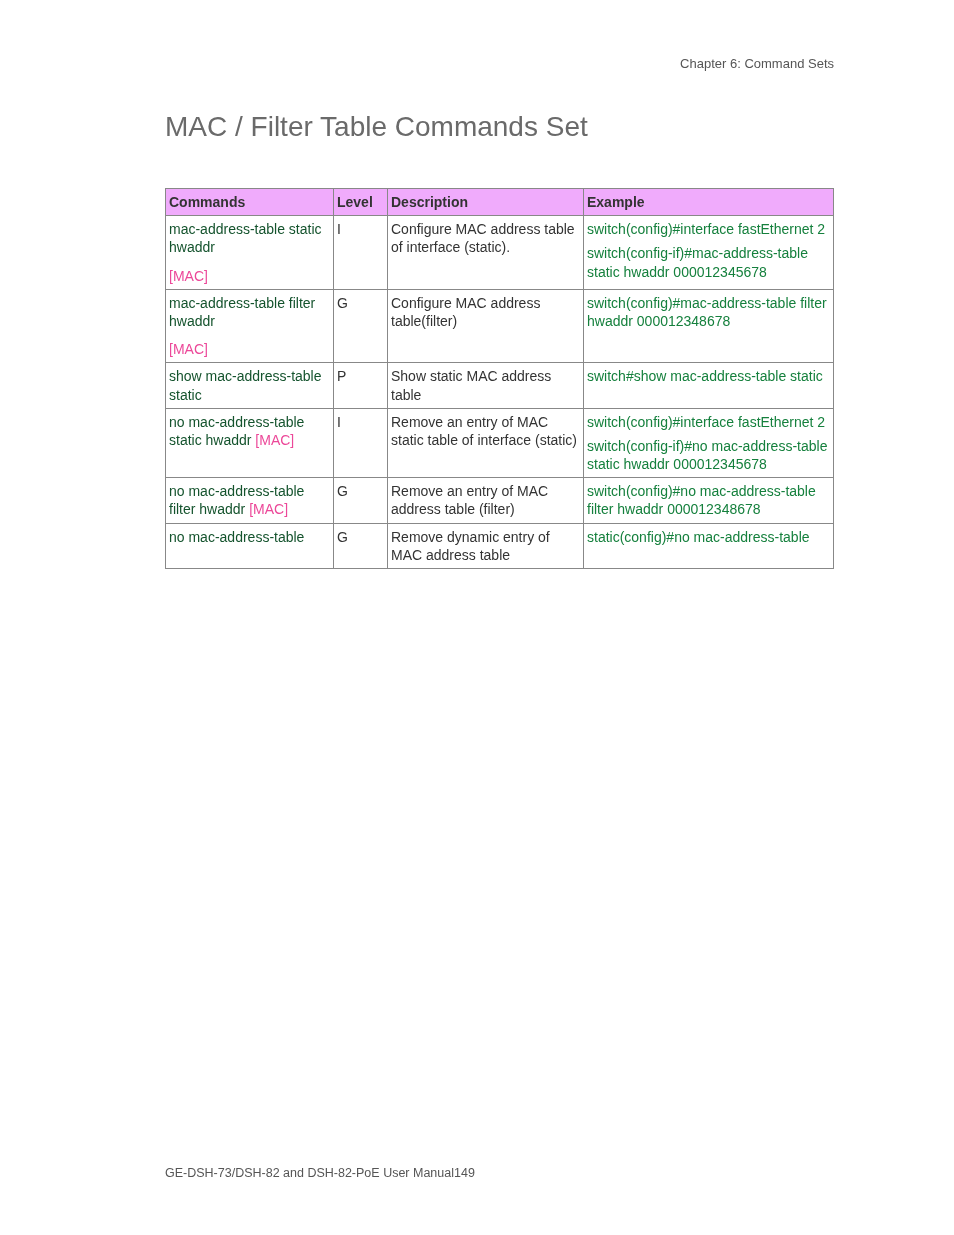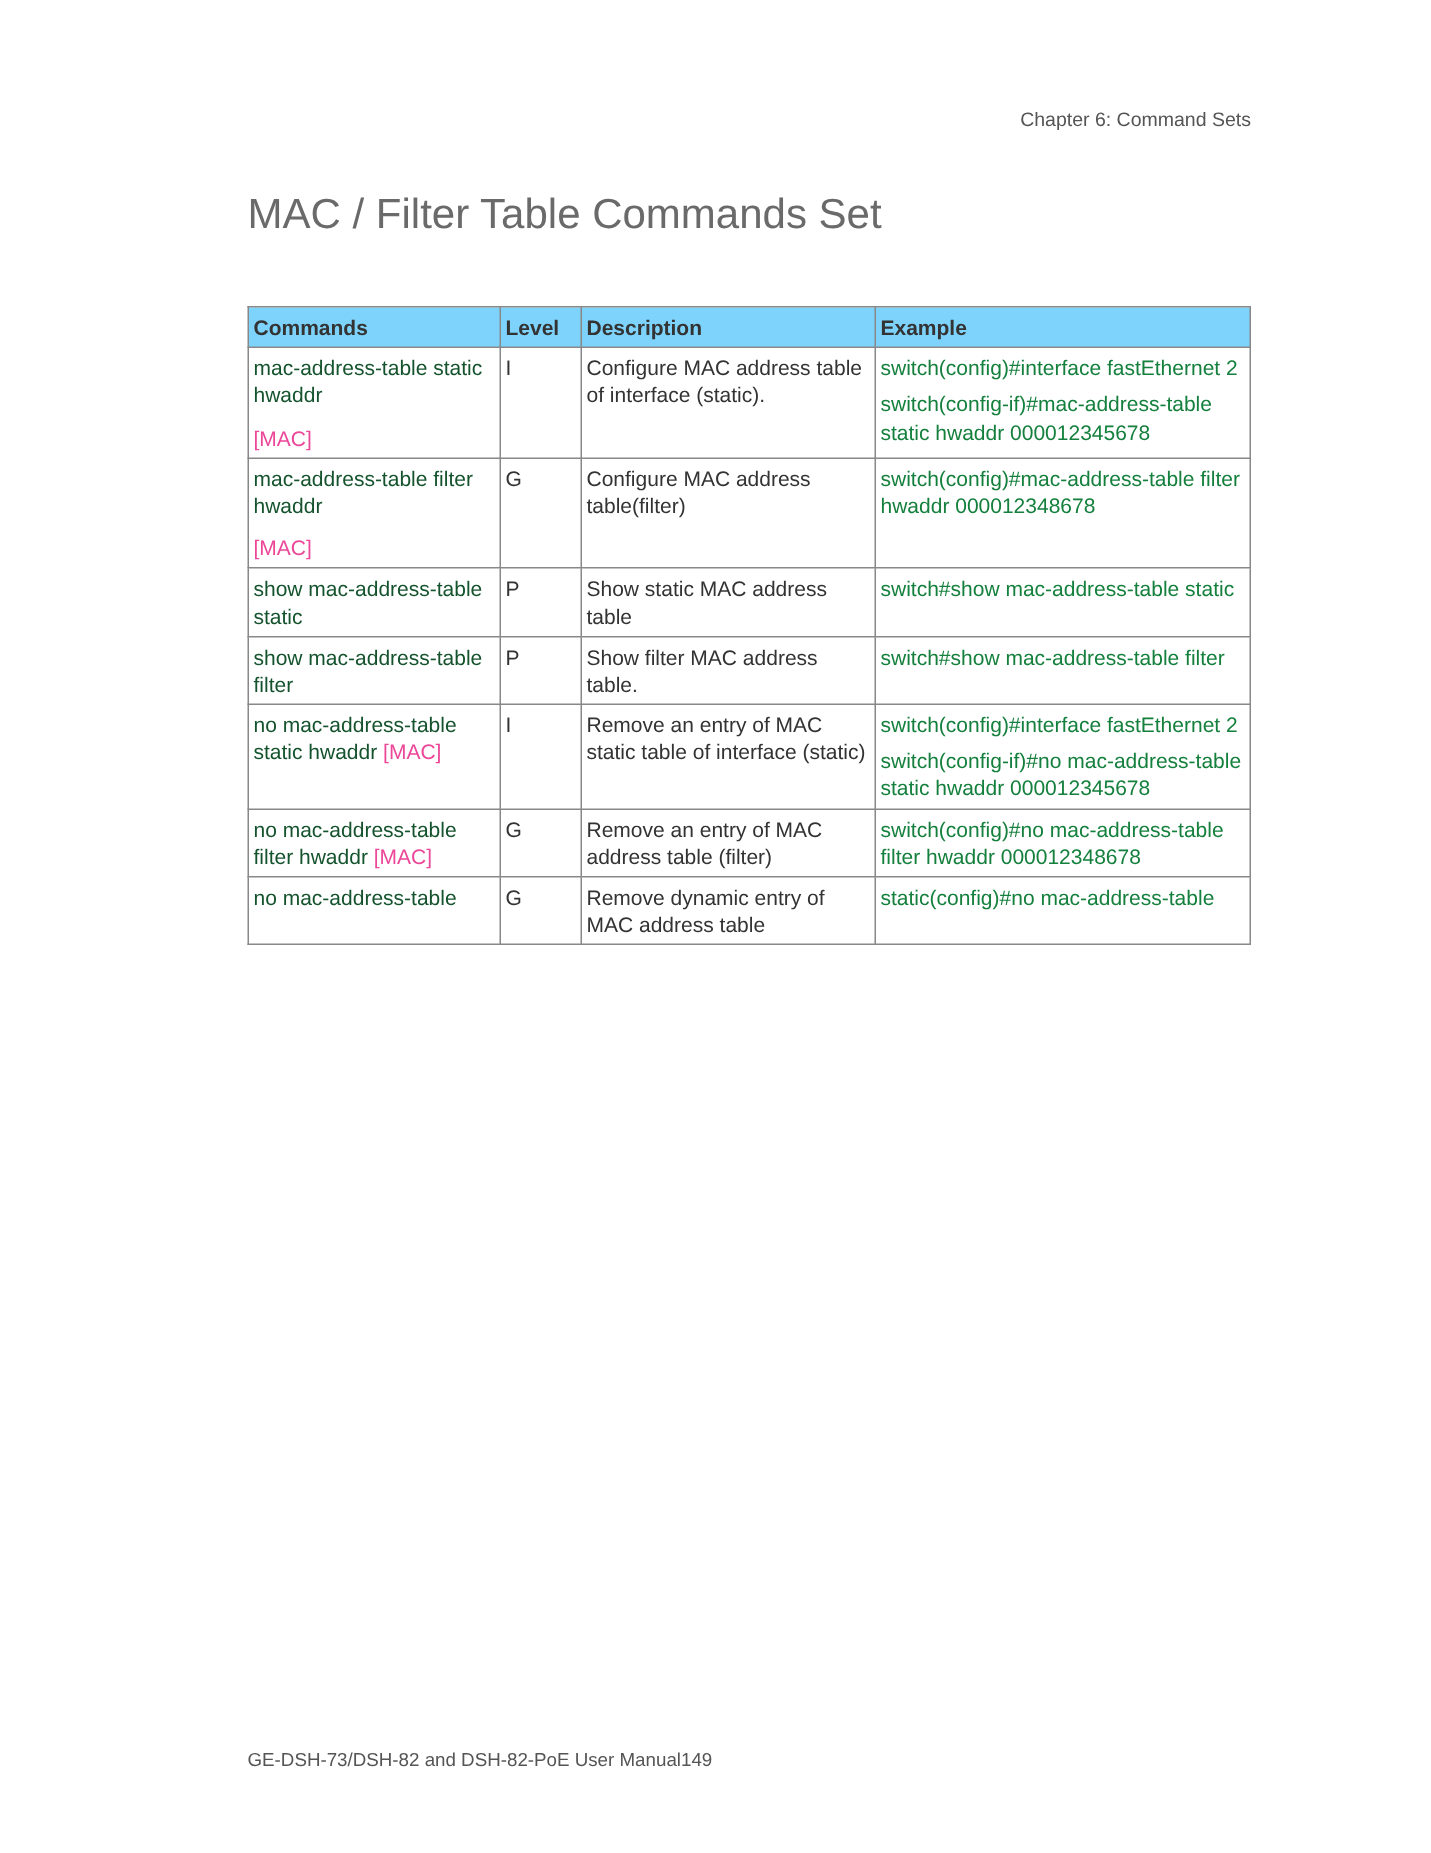--- a/index.html
+++ b/index.html
@@ -9,21 +9,21 @@
     }
     body {
       font-family: "Segoe UI", Arial, sans-serif;
       background: #ffffff;
       width: 954px;
       height: 1235px;
       position: relative;
       color: #333;
     }
     .page {
-      padding: 72px 120px 0 165px;
+      padding: 56px 120px 0 165px;
     }
     .chapter-label {
       text-align: right;
       font-size: 13px;
       color: #555;
       margin-bottom: 40px;
     }
     .page-title {
       font-size: 28px;
       font-weight: normal;
@@ -41,21 +41,21 @@
     col.ex  { width: auto; }
     th, td {
       border: 1px solid #888;
       padding: 4px 3px;
       font-size: 14px;
       vertical-align: top;
       text-align: left;
       line-height: 1.3;
     }
     th {
-      background: #7dd3fc;
+      background: #f0abfc;
       font-weight: bold;
       color: #333;
     }
     .cmd-link {
       color: #14532d;
     }
     .cmd-param {
       color: #ec4899;
     }
     .example-text {
@@ -120,28 +120,20 @@
         </tr>
         <tr>
           <td><span class="cmd-link">show mac-address-table static</span></td>
           <td>P</td>
           <td>Show static MAC address table</td>
           <td class="example-text">
             <div class="example-block">switch#show mac-address-table static</div>
           </td>
         </tr>
         <tr>
-          <td><span class="cmd-link">show mac-address-table filter</span></td>
-          <td>P</td>
-          <td>Show filter MAC address table.</td>
-          <td class="example-text">
-            <div class="example-block">switch#show mac-address-table filter</div>
-          </td>
-        </tr>
-        <tr>
           <td><span class="cmd-link">no mac-address-table static hwaddr</span><span class="cmd-param"> [MAC]</span></td>
           <td>I</td>
           <td>Remove an entry of MAC static table of interface (static)</td>
           <td class="example-text">
             <div class="example-block">switch(config)#interface fastEthernet 2</div>
             <div class="example-block">switch(config-if)#no mac-address-table static hwaddr 000012345678</div>
           </td>
         </tr>
         <tr>
           <td><span class="cmd-link">no mac-address-table filter hwaddr</span><span class="cmd-param"> [MAC]</span></td>

